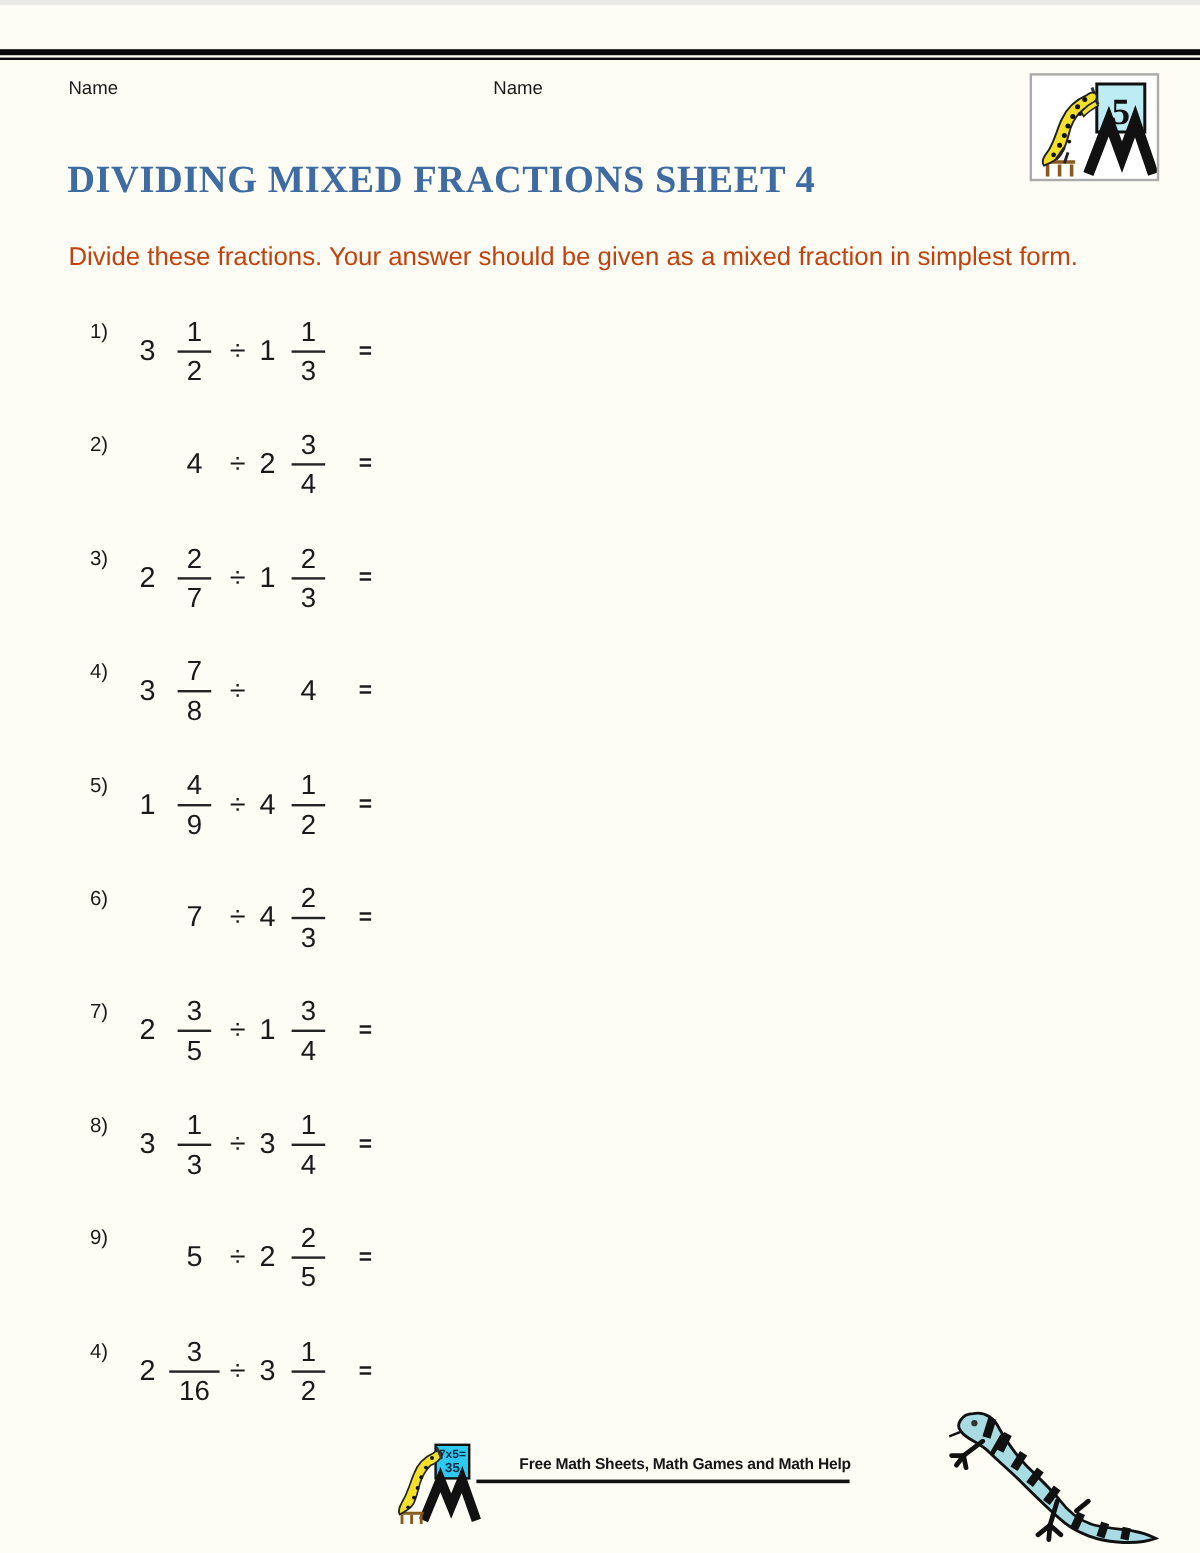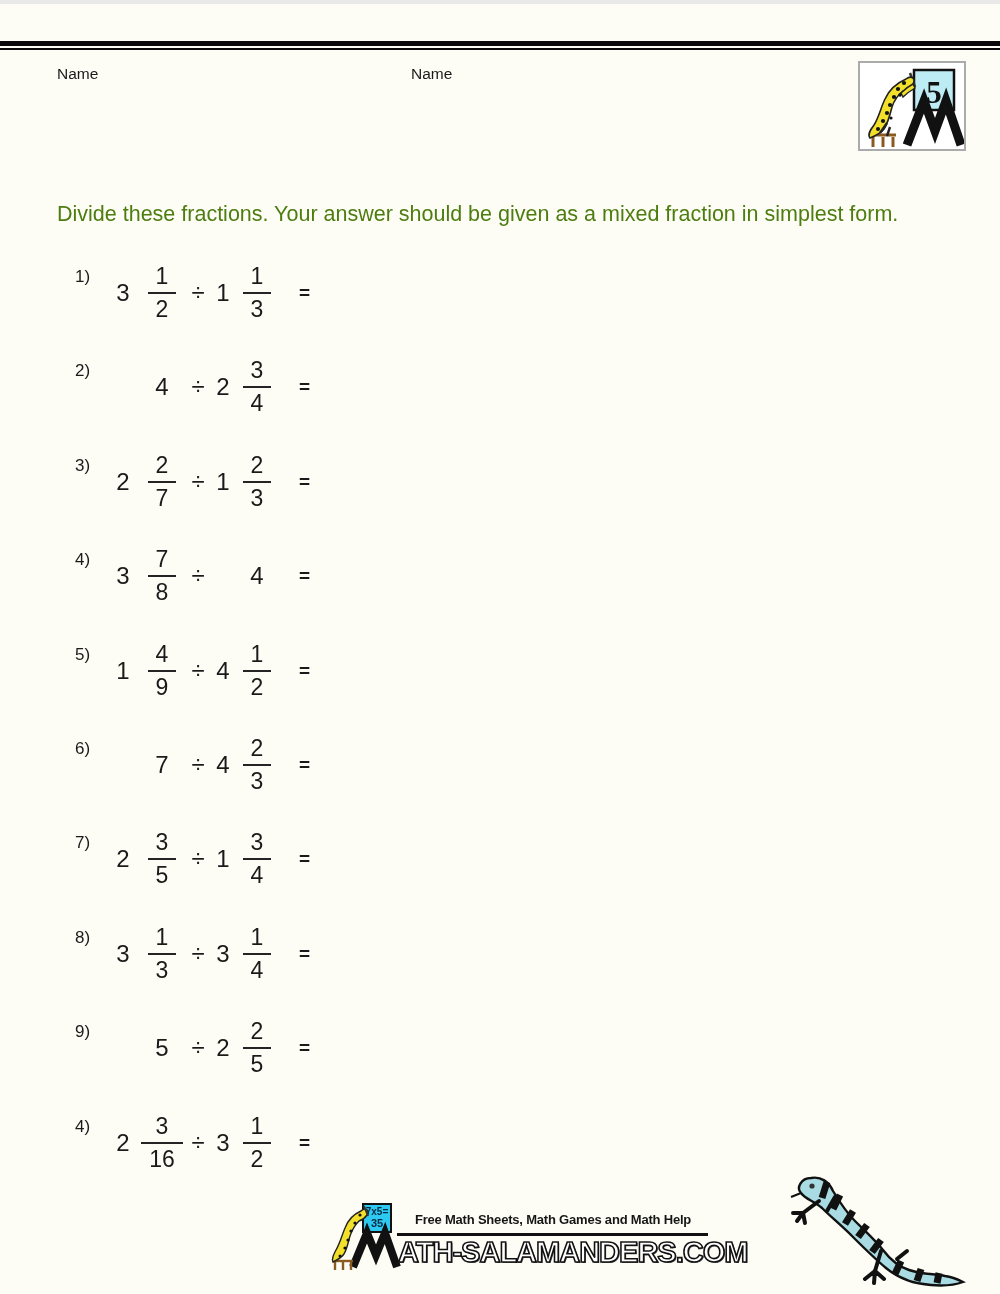--- a/index.html
+++ b/index.html
@@ -16,21 +16,21 @@
   .date-label{position:absolute;left:411px;top:61px;font-size:15.5px;}
 
   .badge{position:absolute;left:858px;top:57px;width:108px;height:90px;background:#ffffff;
          border:2px solid #ababab;box-sizing:border-box;}
 
   .page-title{position:absolute;left:56px;top:106px;
       font-family:"Liberation Serif",serif;font-size:32px;letter-spacing:.5px;
       color:var(--accent,#3f6ba3);white-space:nowrap;}
 
   .instructions{position:absolute;left:57px;top:170px;width:895px;
-      font-size:21.5px;line-height:37px;color:#4d7c0f;}
+      font-size:21.5px;line-height:37px;color:#c2410c;}
 
   .problems{position:absolute;left:0;top:255px;width:1000px;}
   .problem{position:relative;height:94.4px;}
   .p-label{position:absolute;left:75px;top:8px;font-size:17px;}
   .expr{position:absolute;left:105px;top:34px;transform:translateY(-50%);
         display:flex;align-items:center;}
   .cell{display:flex;justify-content:center;align-items:center;}
   .c-w1{width:36px;}
   .c-f1{width:42px;}
   .c-op{width:30px;}
@@ -40,21 +40,21 @@
   .whole,.alone{font-size:24px;}
   .op-sign{font-size:24px;}
   .eq-sign{font-size:19px;font-weight:600;letter-spacing:-1px;}
   .frac{display:inline-block;text-align:center;}
   .frac .num{display:block;font-size:23px;line-height:25px;padding:0 8px 3px;
              border-bottom:2px solid #242424;}
   .frac .den{display:block;font-size:23px;line-height:25px;padding:3px 8px 0;}
 
   
   .footer-logo{position:absolute;left:331px;top:1197px;width:80px;height:72px;}
-  .footer-tagline{position:absolute;left:397px;top:1208px;width:312px;text-align:center;
+  .footer-tagline{position:absolute;left:397px;top:1208px;width:312px;text-align:right;
       font-size:13px;font-weight:bold;letter-spacing:-.2px;color:#161616;white-space:nowrap;}
   .footer-rule{position:absolute;left:397px;top:1229px;width:311px;height:3px;background:#111;}
   .brand{position:absolute;left:398px;top:1232px;font-size:29px;font-weight:bold;
       letter-spacing:-1px;color:#ffffff;-webkit-text-stroke:1.6px #111;
       text-shadow:1px 1px 0 #555;white-space:nowrap;}
   .lizard{position:absolute;left:785px;top:1163px;width:190px;height:128px;}
 </style>
 </head>
 <body>
 
@@ -95,20 +95,21 @@
           <circle cx="30" cy="42" r="2.1"></circle>
         <circle cx="27" cy="50" r="2.1"></circle>
           <circle cx="23" cy="58" r="2.1"></circle>
         <circle cx="18" cy="66" r="2.0"></circle>
           <circle cx="40" cy="32" r="1.7"></circle>
         <circle cx="31" cy="55" r="1.6"></circle>
       </g>
     </svg>
   </div>
 
+  <h1 class="page-title">DIVIDING MIXED FRACTIONS SHEET 4</h1>
 
   <p class="instructions">Divide these fractions. Your answer should be given as a mixed fraction in simplest form.</p>
 
   <div class="problems" id="problems">
       <div class="problem">
         <span class="p-label">1)</span>
         <span class="expr">
           <span class="cell c-w1">
             <span class="whole">3</span>
           </span>
@@ -400,21 +401,20 @@
         <circle cx="20" cy="30" r="1.6"></circle>
           <circle cx="17" cy="39" r="1.6"></circle>
         <circle cx="14" cy="47" r="1.6"></circle>
           <circle cx="9" cy="55" r="1.5"></circle>
       </g>
     </svg>
   </div>
 
   <div class="footer-tagline">Free Math Sheets, Math Games and Math Help</div>
   <div class="footer-rule"></div>
-  <div class="brand">ATH-SALAMANDERS.COM</div>
 
   <svg class="lizard" viewBox="0 0 190 128">
     <path d="M16,26 C11,21 16,11 26,11 C36,9 44,15 48,24
              C54,34 60,44 70,54 C80,64 90,73 98,83
              C104,91 112,99 124,103 C136,107 150,107 160,109
              C168,110 174,113 178,115
              C170,118 158,119 146,118 C130,117 113,111 101,101
              C89,91 77,79 67,69 C57,59 45,49 37,41 C29,34 20,32 16,26 Z" fill="var(--lizard-blue,#a9dce2)" stroke="#111" stroke-width="2.4"></path>
     <g stroke="#111" stroke-width="7" stroke-linecap="butt">
       <line x1="42" y1="15" x2="37" y2="31"></line>

